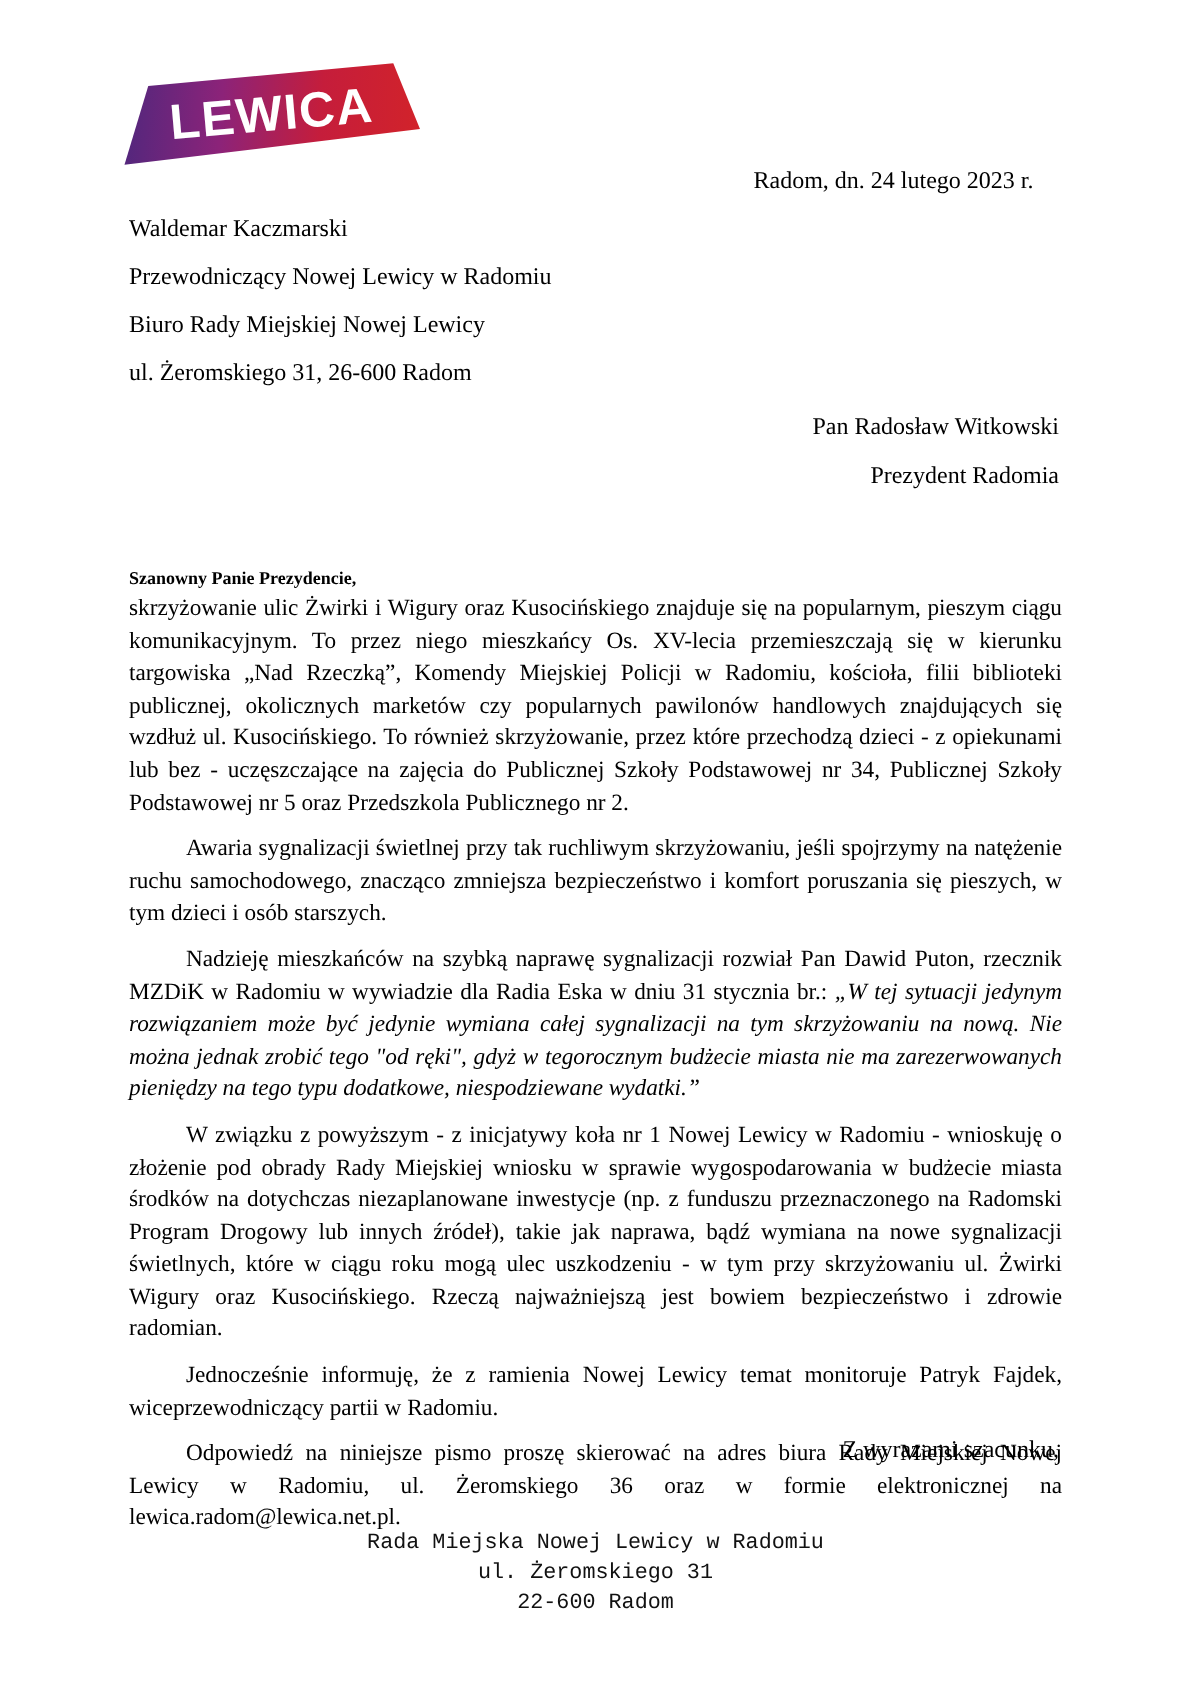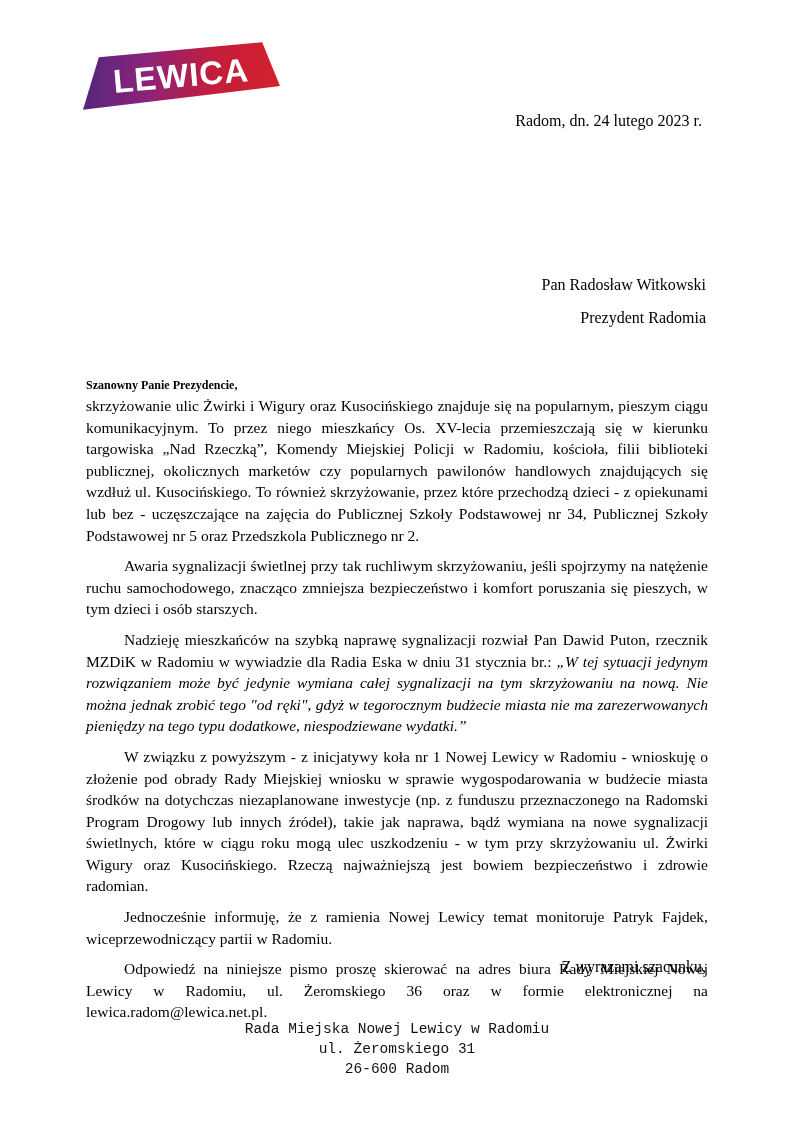--- a/index.html
+++ b/index.html
@@ -37,21 +37,21 @@
     letter-spacing: 1px;
     color: #ffffff;
     transform: rotate(-5deg) translateY(-1px);
     line-height: 1;
   }
 
   
   .date-line {
     position: absolute;
     left: 86px;
-    right: 92px;
+    right: 105px;
     top: 112px;
     text-align: right;
     font-size: 16px;
   }
   .sender-block {
     position: absolute;
     left: 86px;
     top: 137px;
     font-size: 16px;
     line-height: 32px;
@@ -117,20 +117,26 @@
 <div class="page">
 
   <div class="logo">
     <div class="logo-band" style="background: linear-gradient(93deg, rgb(80, 39, 125), rgb(140, 35, 121), rgb(197, 29, 59), rgb(210, 35, 42));">
       <span class="logo-text" style="color: rgb(255, 255, 255);">LEWICA</span>
     </div>
   </div>
 
   <div class="date-line">Radom, dn. 24 lutego 2023 r.</div>
 
+  <div class="sender-block">
+    <div>Waldemar Kaczmarski</div>
+    <div>Przewodniczący Nowej Lewicy w Radomiu</div>
+    <div>Biuro Rady Miejskiej Nowej Lewicy</div>
+    <div>ul. Żeromskiego 31, 26-600 Radom</div>
+  </div>
 
   <div class="recipient-block">
     <div>Pan Radosław Witkowski</div>
     <div>Prezydent Radomia</div>
   </div>
 
   <div class="letter-body">
     <div class="salutation">Szanowny Panie Prezydencie,</div>
     <p class="par">skrzyżowanie ulic Żwirki i Wigury oraz Kusocińskiego znajduje się na popularnym, pieszym ciągu komunikacyjnym. To przez niego mieszkańcy Os. XV-lecia przemieszczają się w kierunku targowiska „Nad Rzeczką”, Komendy Miejskiej Policji w Radomiu, kościoła, filii biblioteki publicznej, okolicznych marketów czy popularnych pawilonów handlowych znajdujących się wzdłuż ul. Kusocińskiego. To również skrzyżowanie, przez które przechodzą dzieci - z opiekunami lub bez - uczęszczające na zajęcia do Publicznej Szkoły Podstawowej nr 34, Publicznej Szkoły Podstawowej nr 5 oraz Przedszkola Publicznego nr 2.</p>
     <p class="par indent">Awaria sygnalizacji świetlnej przy tak ruchliwym skrzyżowaniu, jeśli spojrzymy na natężenie ruchu samochodowego, znacząco zmniejsza bezpieczeństwo i komfort poruszania się pieszych, w tym dzieci i osób starszych.</p>
@@ -140,16 +146,16 @@
     <p class="par indent">Odpowiedź na niniejsze pismo proszę skierować na adres biura Rady Miejskiej Nowej Lewicy w Radomiu, ul. Żeromskiego 36 oraz w formie elektronicznej na lewica.radom@lewica.net.pl.</p>
   </div>
 
   <div class="closing-block">
     <div>Z wyrazami szacunku,</div>
   </div>
 
   <div class="footer-block">
     <div>Rada Miejska Nowej Lewicy w Radomiu</div>
     <div>ul. Żeromskiego 31</div>
-    <div>26-600 Radom</div>
+    <div>22-600 Radom</div>
   </div>
 
 </div>
 
 </body></html>

